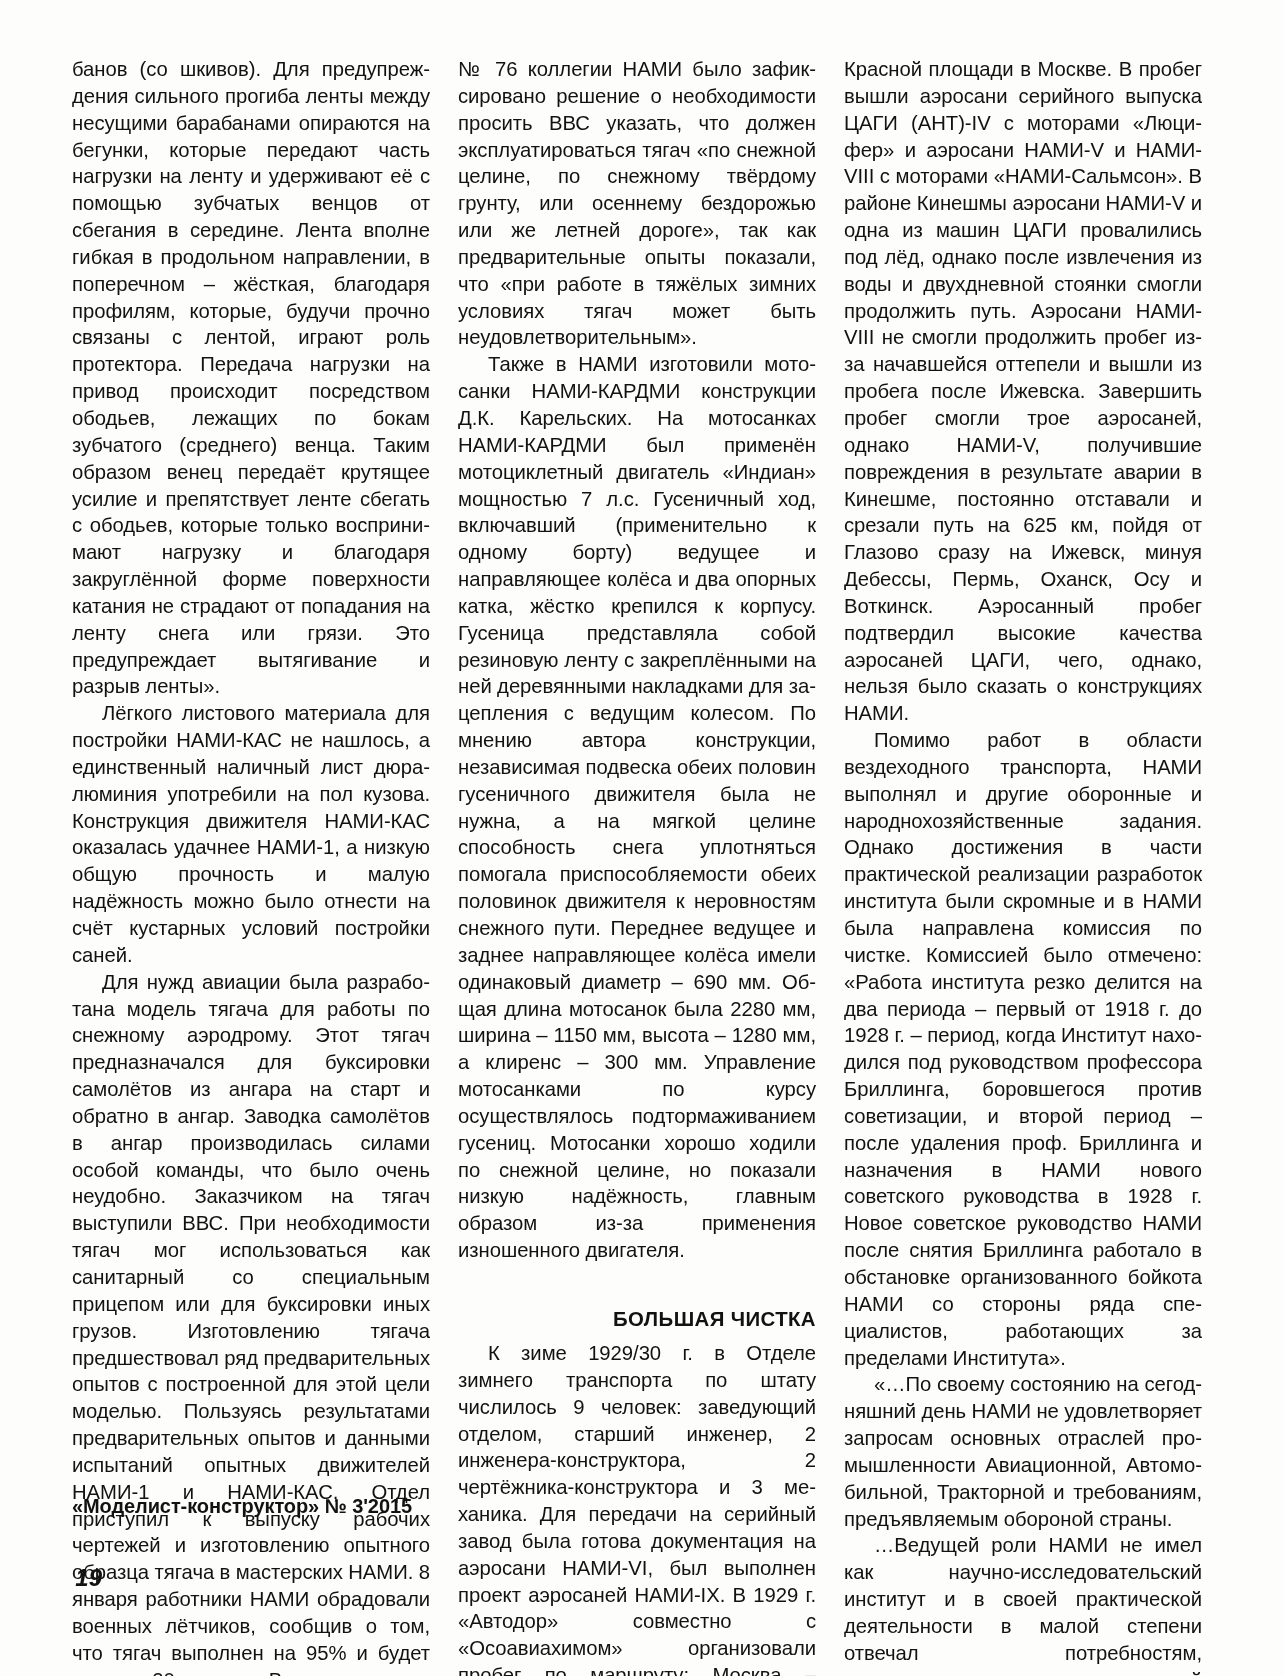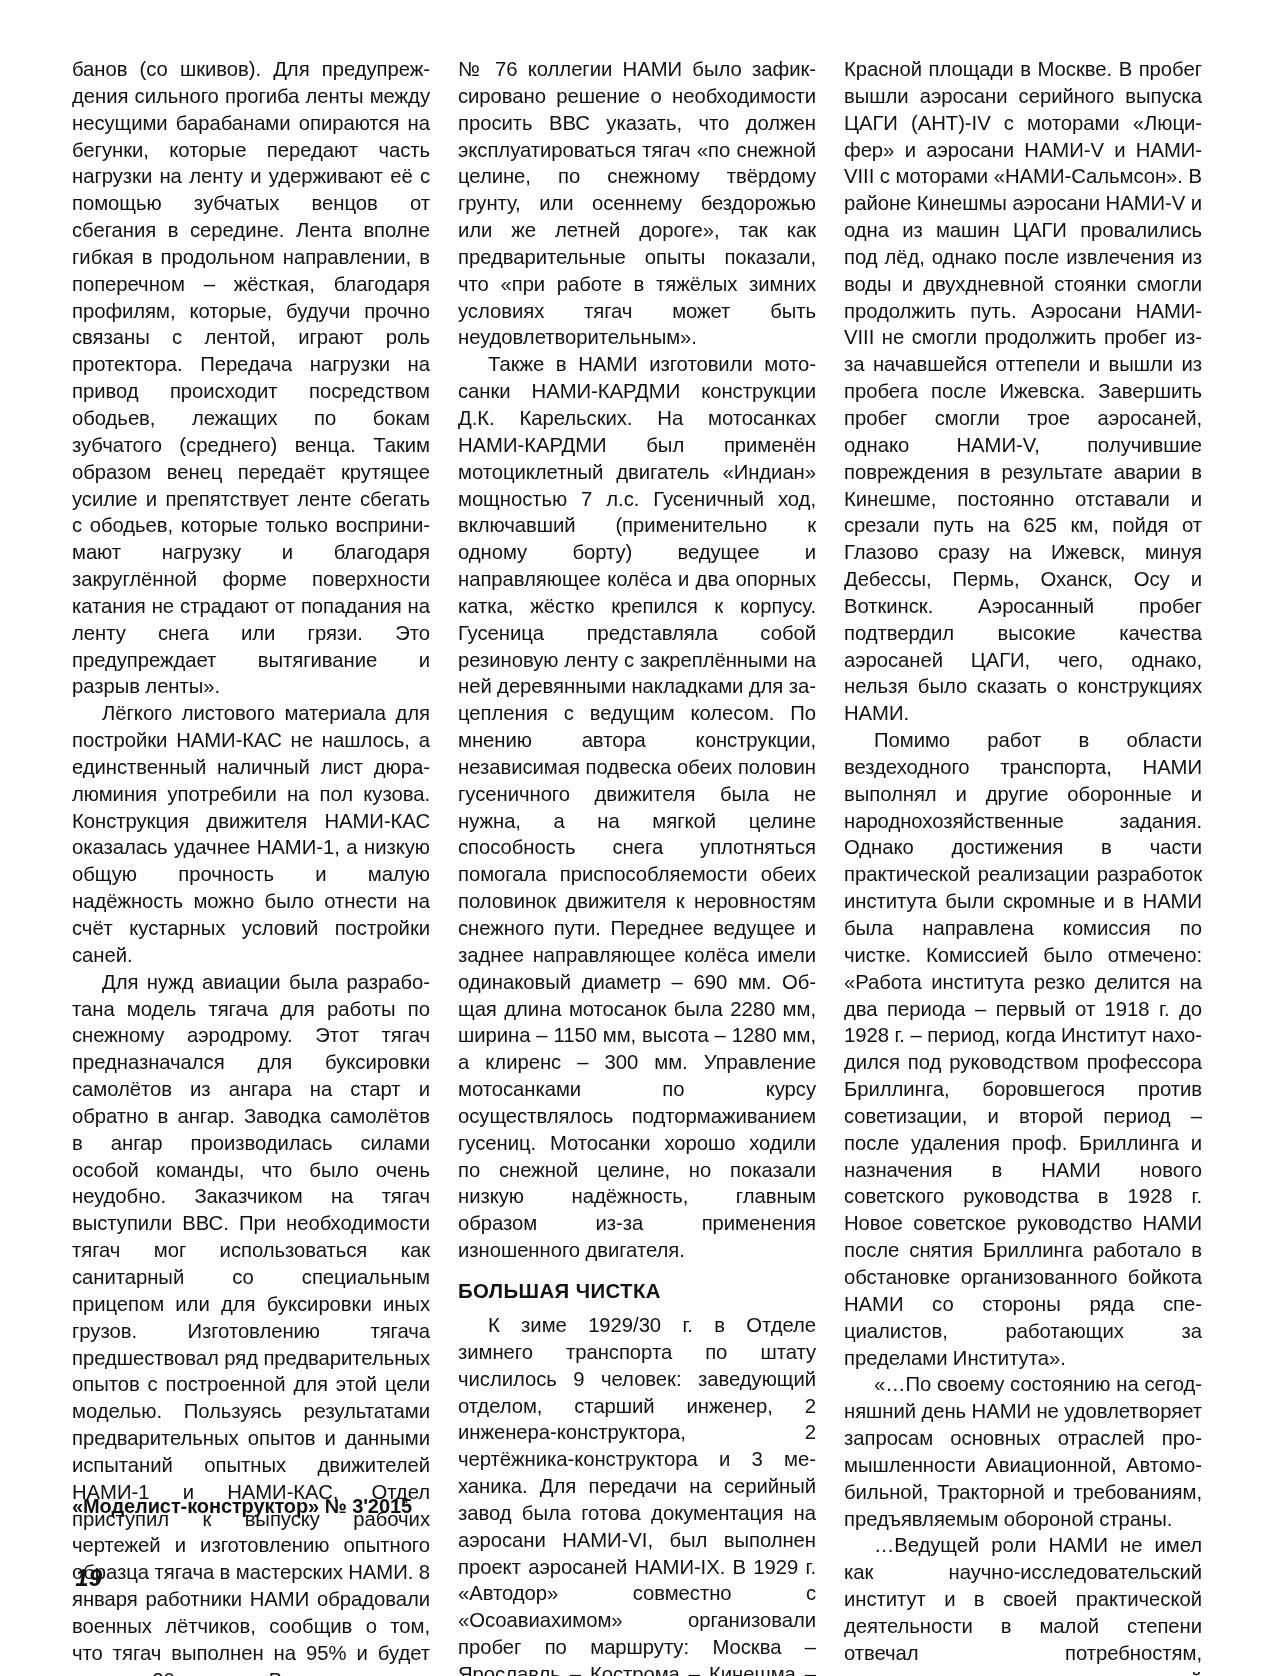--- a/index.html
+++ b/index.html
@@ -48,25 +48,25 @@
     text-indent: 30px;
     hyphens: manual;
     letter-spacing: -0.05px;
     word-spacing: -0.2px;
     font-weight: 400;
   }
   p.para.cont {
     text-indent: 0;
   }
   h2.section-head {
-    margin: 14px 0 8px 0;
+    margin: 42px 0 8px 0;
     font-size: 20.4px;
     line-height: 26px;
     font-weight: 700;
-    text-align: left;
+    text-align: right;
     letter-spacing: 0.4px;
   }
   .footer {
     position: absolute;
     left: 72px;
     right: 72px;
     bottom: 84px;
     height: 30px;
     display: flex;
     flex-direction: column;

